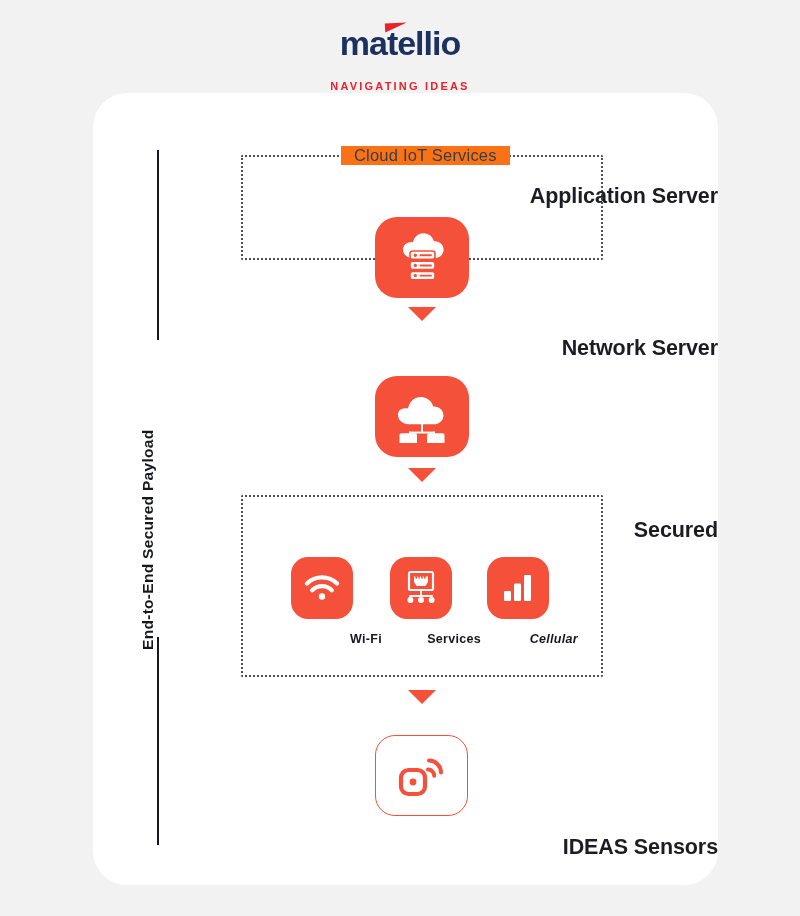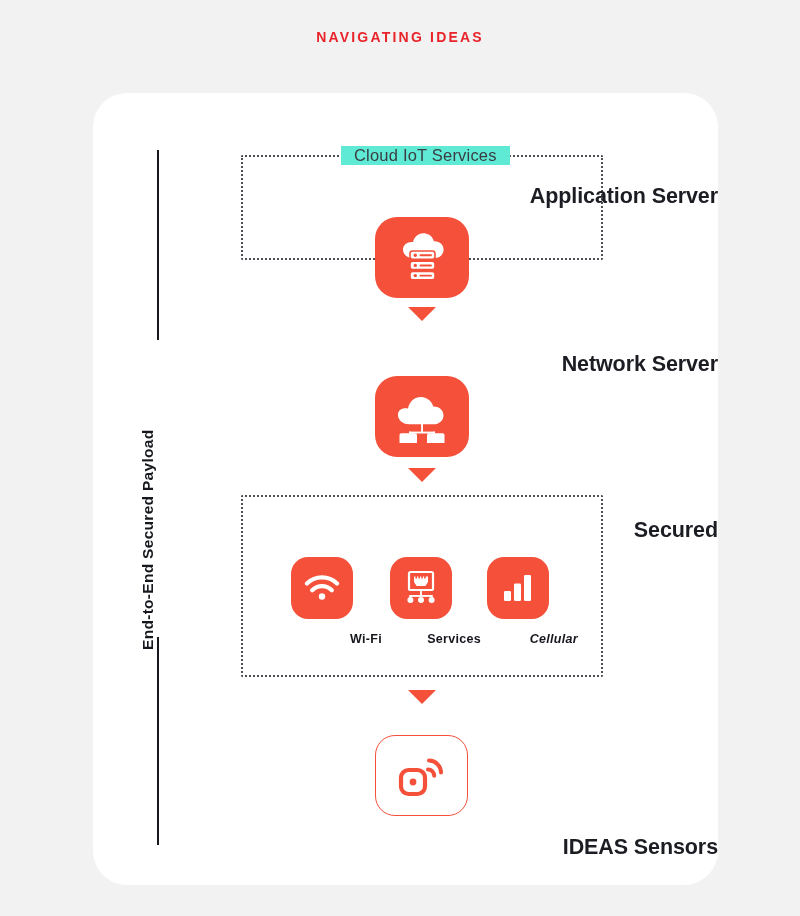--- a/index.html
+++ b/index.html
@@ -30,22 +30,22 @@
   }
   .logo-flag {
     position: absolute;
     left: 45px; top: -3px;
     width: 0; height: 0;
     border-left: 22px solid #e8232a;
     border-bottom: 9px solid transparent;
     transform: rotate(-3deg);
   }
   .logo-sub {
-    margin-top: 3px;
-    font-size: 14px;
+    margin-top: 20px;
+    font-size: 11px;
     font-weight: bold;
     letter-spacing: 2.2px;
     color: #e8232a;
   }
 
   
   .card {
     position: absolute;
     left: 93px; top: 93px;
     width: 625px; height: 792px;
@@ -80,40 +80,40 @@
     position: absolute;
     border: 2px dotted #4c4f55;
     border-radius: 2px;
   }
   #cloud-box { left: 241px; top: 155px; width: 362px; height: 105px; }
   #gateway-box { left: 241px; top: 495px; width: 362px; height: 182px; }
 
   .box-caption {
     position: absolute;
     left: 341px; top: 146px;
-    background: #5eead4;
+    background: #f97316;
     padding: 0 13px;
     font-size: 16.5px;
     color: #3a3d43;
     letter-spacing: 0.2px;
   }
 
   
   .heading {
     position: absolute;
     width: 625px;
     left: 93px;
     text-align: right;
     font-size: 21.5px;
     font-weight: bold;
     color: #1b1d23;
     letter-spacing: -0.1px;
   }
   #h-application { top: 184px; }
-  #h-network { top: 352px; }
+  #h-network { top: 336px; }
   #h-gateway { top: 518px; }
   #h-lpwan { top: 835px; }
 
   
   .tile {
     position: absolute;
     background: #f4503a;
     border-radius: 22px;
     display: flex;
     align-items: center;
@@ -169,20 +169,24 @@
     border-top: 14px solid #f4503a;
   }
   #arrow-1 { top: 307px; }
   #arrow-2 { top: 468px; }
   #arrow-3 { top: 690px; }
 </style>
 </head>
 <body>
 
 <div class="logo-wrap">
+  <div class="logo-mark">
+    <span class="logo-flag"></span>
+    <span>matellio</span>
+  </div>
   <div class="logo-sub">NAVIGATING IDEAS</div>
 </div>
 
 <div class="card"></div>
 
 <div class="axis-line top"></div>
 <div class="axis-line bottom"></div>
 <div class="axis-label-inner">End-to-End Secured Payload</div>
 
 <div class="dotted-box" id="cloud-box"></div>

